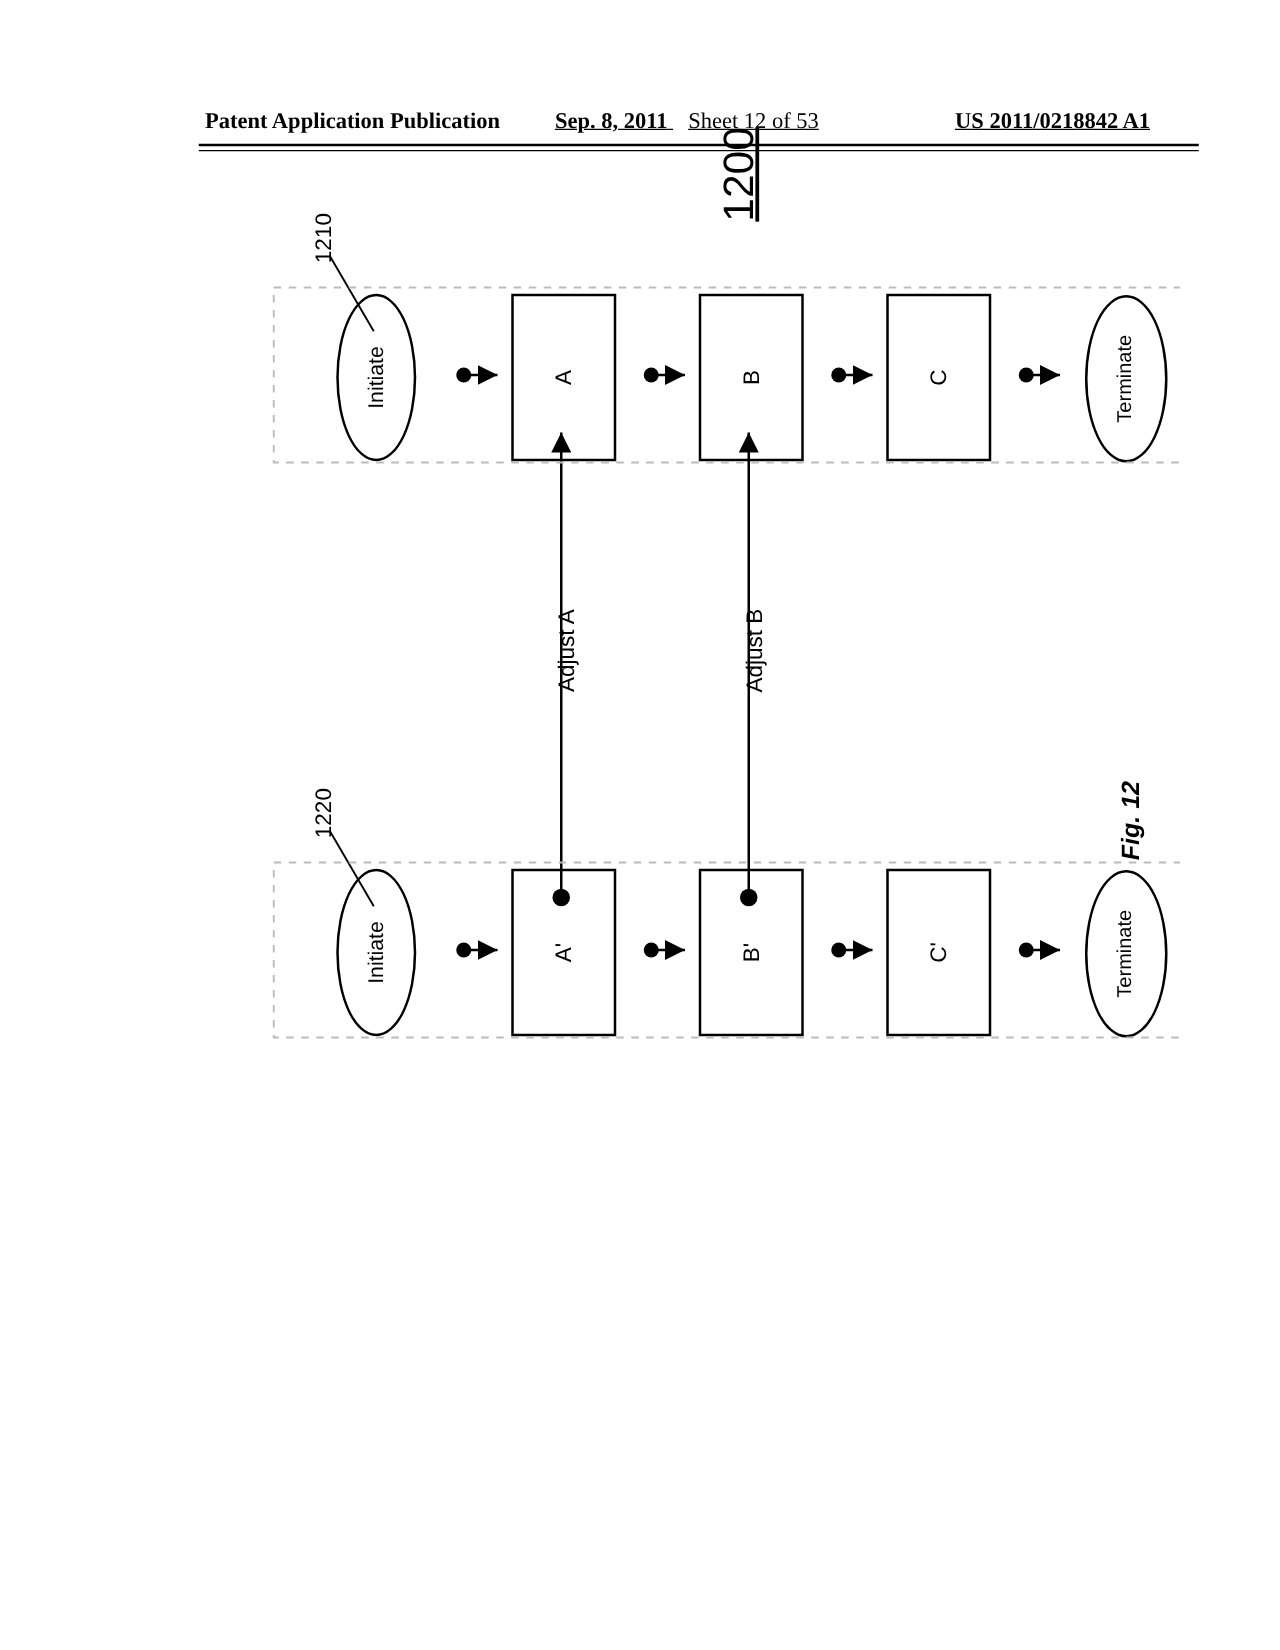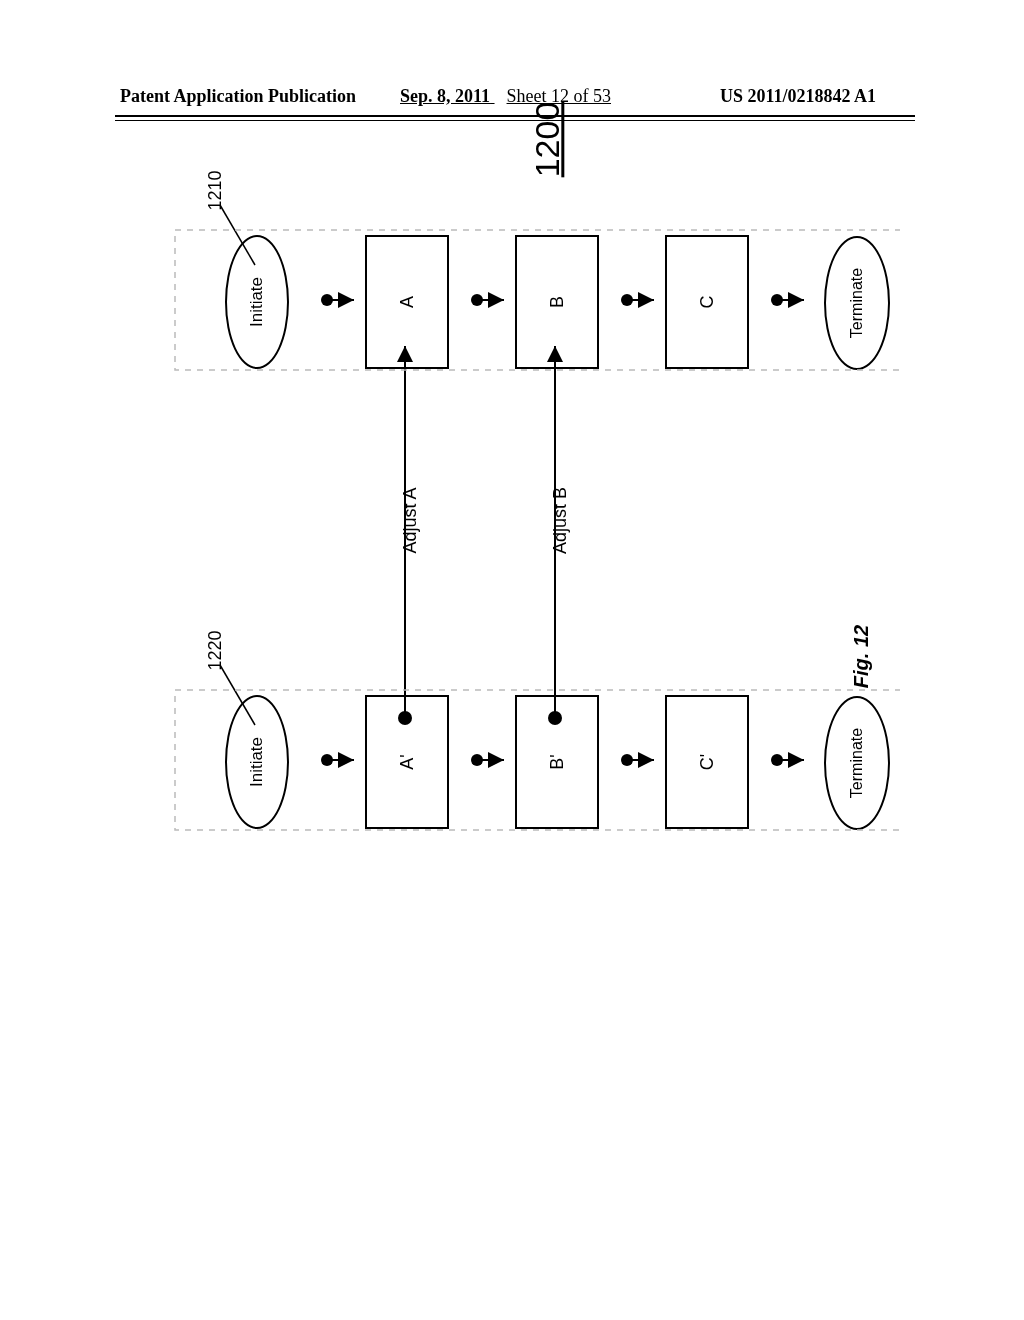--- a/index.html
+++ b/index.html
@@ -8,33 +8,34 @@
     width: 1024px;
     height: 1320px;
     background: #ffffff;
     font-family: "Times New Roman", Times, serif;
     color: #000;
   }
   .page {
     position: relative;
     width: 904px;
     height: 1320px;
+    margin-left: 44px;
   }
   .header {
     position: absolute;
     top: 86px;
     left: 0;
     width: 1024px;
     font-size: 18px;
     font-weight: bold;
   }
   .header .pub-label { position: absolute; left: 120px; }
   .header .date-sheet { position: absolute; left: 400px; text-decoration: underline; }
   .header .sheet { font-weight: normal; margin-left: 12px; }
-  .header .pubnum { position: absolute; left: 720px; }
+  .header .pubnum { position: absolute; left: 720px; text-decoration: underline; }
   .header-rule {
     position: absolute;
     top: 115px;
     left: 115px;
     width: 800px;
     border-top: 2px solid #000;
     border-bottom: 1px solid #000;
     height: 3px;
   }
 

